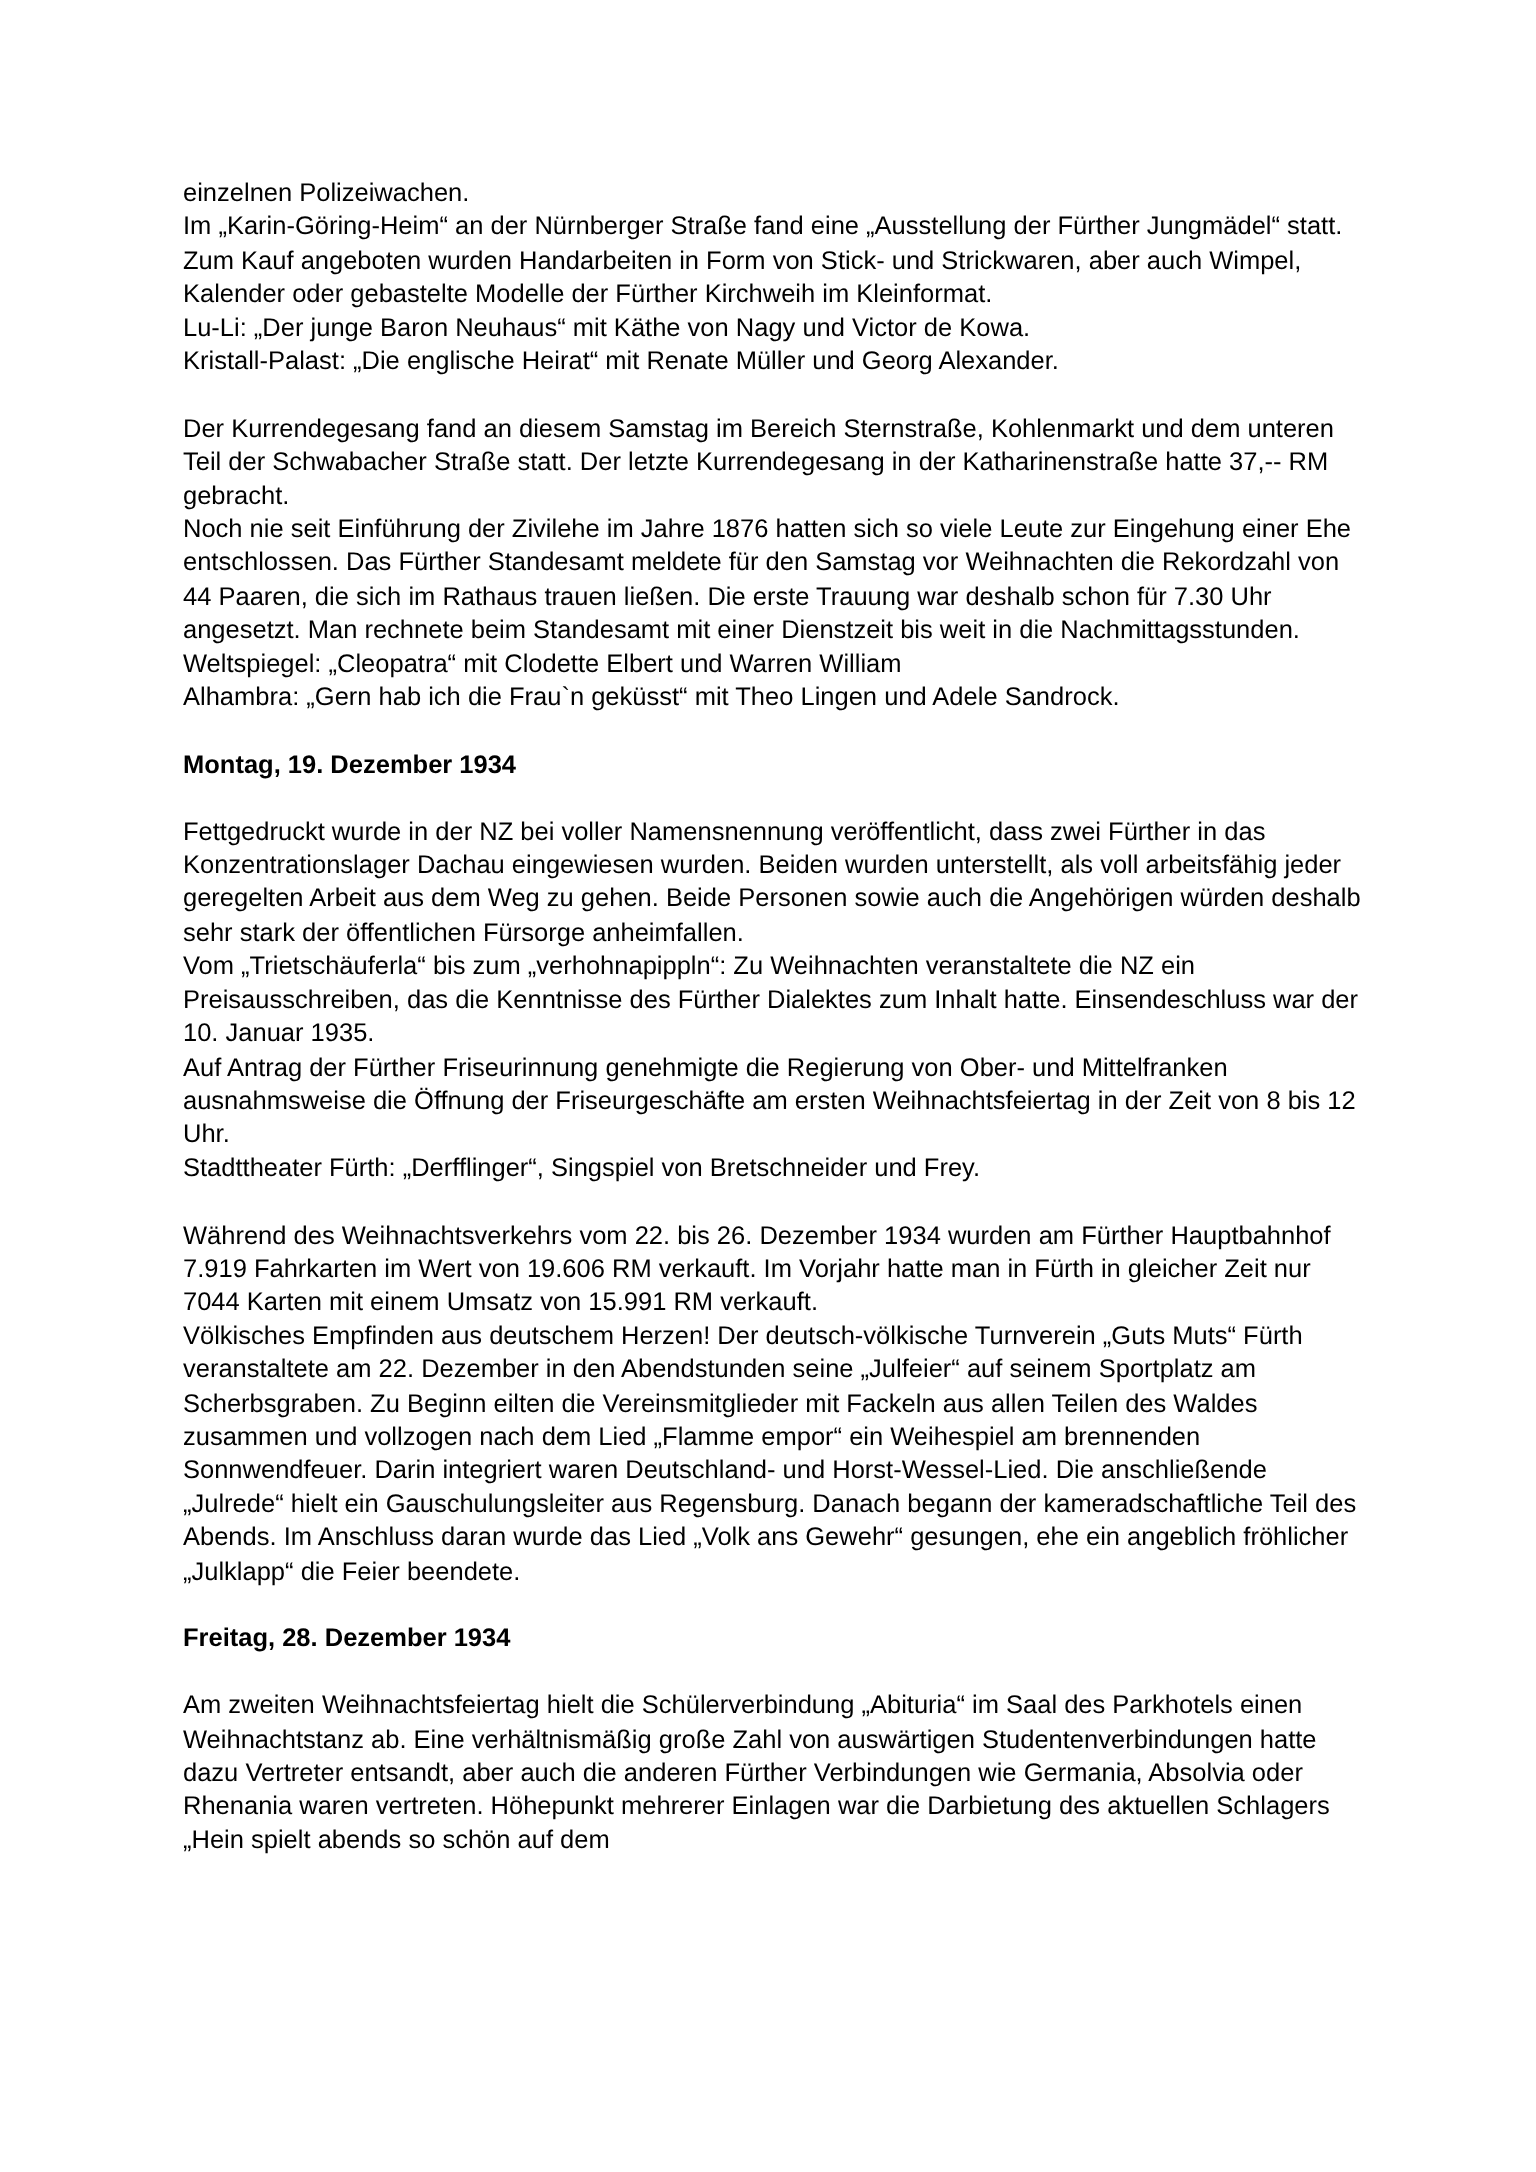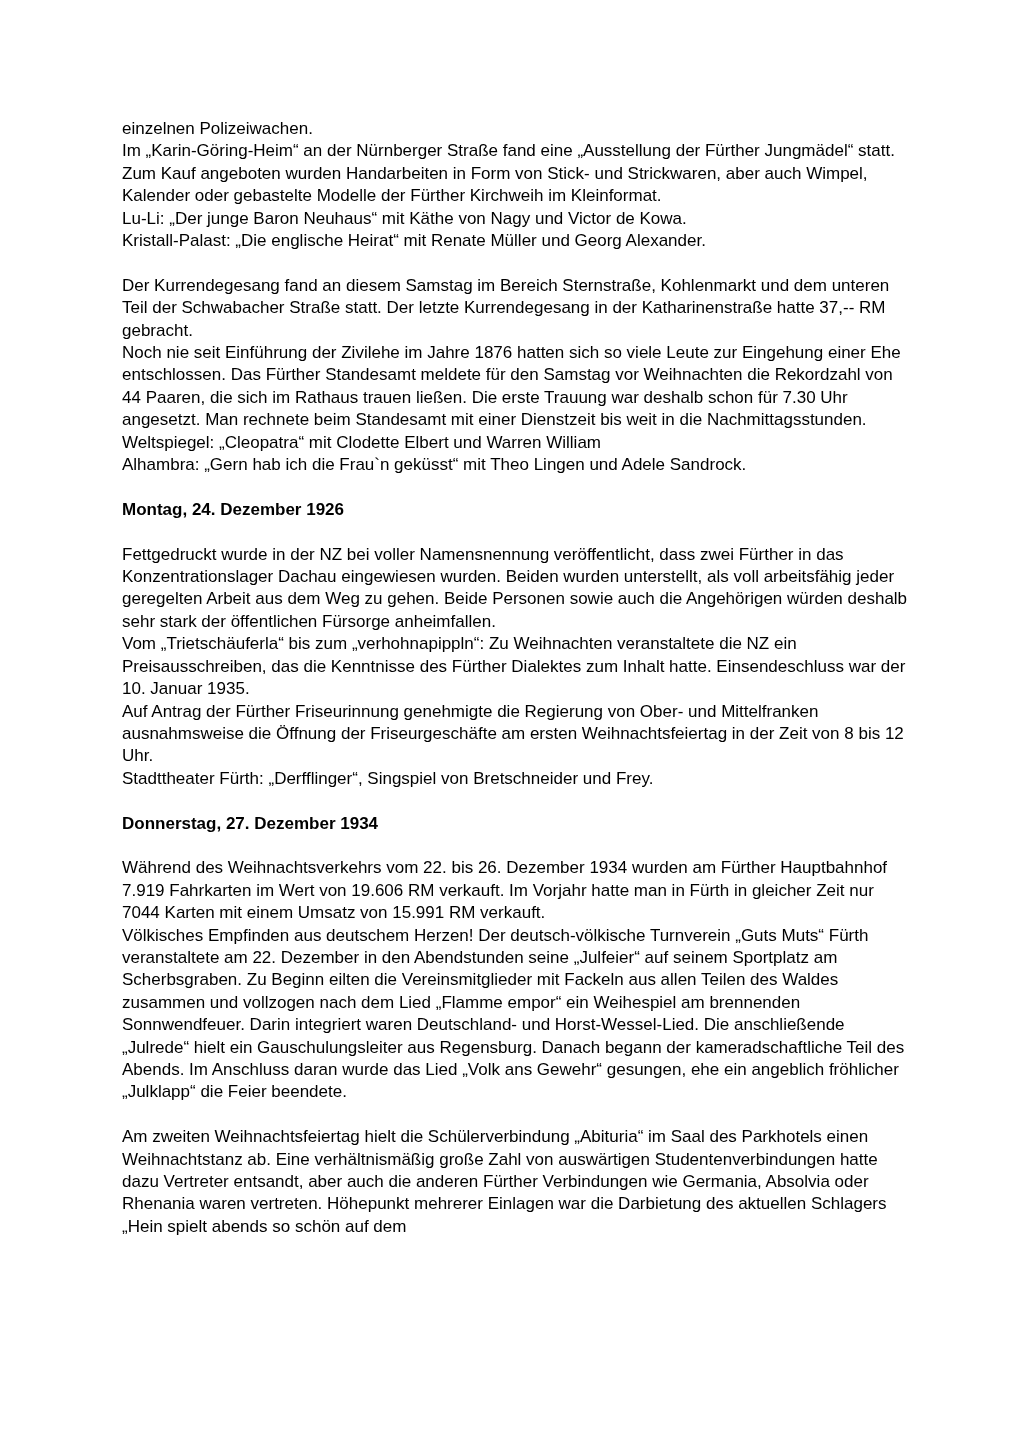--- a/index.html
+++ b/index.html
@@ -39,27 +39,27 @@
 Im „Karin-Göring-Heim“ an der Nürnberger Straße fand eine „Ausstellung der Fürther Jungmädel“ statt. Zum Kauf angeboten wurden Handarbeiten in Form von Stick- und Strickwaren, aber auch Wimpel, Kalender oder gebastelte Modelle der Fürther Kirchweih im Kleinformat.
 Lu-Li: „Der junge Baron Neuhaus“ mit Käthe von Nagy und Victor de Kowa.
 Kristall-Palast: „Die englische Heirat“ mit Renate Müller und Georg Alexander.</p>
 
 
   <p class="block paragraph">Der Kurrendegesang fand an diesem Samstag im Bereich Sternstraße, Kohlenmarkt und dem unteren Teil der Schwabacher Straße statt. Der letzte Kurrendegesang in der Katharinenstraße hatte 37,-- RM gebracht.
 Noch nie seit Einführung der Zivilehe im Jahre 1876 hatten sich so viele Leute zur Eingehung einer Ehe entschlossen. Das Fürther Standesamt meldete für den Samstag vor Weihnachten die Rekordzahl von 44 Paaren, die sich im Rathaus trauen ließen. Die erste Trauung war deshalb schon für 7.30 Uhr angesetzt. Man rechnete beim Standesamt mit einer Dienstzeit bis weit in die Nachmittagsstunden.
 Weltspiegel: „Cleopatra“ mit Clodette Elbert und Warren William
 Alhambra: „Gern hab ich die Frau`n geküsst“ mit Theo Lingen und Adele Sandrock.</p>
 
-  <p class="block heading">Montag, 24. Dezember 1926</p>
+  <p class="block heading">Montag, 19. Dezember 1934</p>
 
   <p class="block paragraph">Fettgedruckt wurde in der NZ bei voller Namensnennung veröffentlicht, dass zwei Fürther in das Konzentrationslager Dachau eingewiesen wurden. Beiden wurden unterstellt, als voll arbeitsfähig jeder geregelten Arbeit aus dem Weg zu gehen. Beide Personen sowie auch die Angehörigen würden deshalb sehr stark der öffentlichen Fürsorge anheimfallen.
 Vom „Trietschäuferla“ bis zum „verhohnapippln“: Zu Weihnachten veranstaltete die NZ ein Preisausschreiben, das die Kenntnisse des Fürther Dialektes zum Inhalt hatte. Einsendeschluss war der 10. Januar 1935.
 Auf Antrag der Fürther Friseurinnung genehmigte die Regierung von Ober- und Mittelfranken ausnahmsweise die Öffnung der Friseurgeschäfte am ersten Weihnachtsfeiertag in der Zeit von 8 bis 12 Uhr.
 Stadttheater Fürth: „Derfflinger“, Singspiel von Bretschneider und Frey.</p>
 
-  <p class="block heading">Donnerstag, 27. Dezember 1934</p>
 
   <p class="block paragraph">Während des Weihnachtsverkehrs vom 22. bis 26. Dezember 1934 wurden am Fürther Hauptbahnhof 7.919 Fahrkarten im Wert von 19.606 RM verkauft. Im Vorjahr hatte man in Fürth in gleicher Zeit nur 7044 Karten mit einem Umsatz von 15.991 RM verkauft.
 Völkisches Empfinden aus deutschem Herzen! Der deutsch-völkische Turnverein „Guts Muts“ Fürth veranstaltete am 22. Dezember in den Abendstunden seine „Julfeier“ auf seinem Sportplatz am Scherbsgraben. Zu Beginn eilten die Vereinsmitglieder mit Fackeln aus allen Teilen des Waldes zusammen und vollzogen nach dem Lied „Flamme empor“ ein Weihespiel am brennenden Sonnwendfeuer. Darin integriert waren Deutschland- und Horst-Wessel-Lied. Die anschließende „Julrede“ hielt ein Gauschulungsleiter aus Regensburg. Danach begann der kameradschaftliche Teil des Abends. Im Anschluss daran wurde das Lied „Volk ans Gewehr“ gesungen, ehe ein angeblich fröhlicher „Julklapp“ die Feier beendete.</p>
 
+  <p class="block heading">Freitag, 28. Dezember 1934</p>
 
   <p class="block paragraph">Am zweiten Weihnachtsfeiertag hielt die Schülerverbindung „Abituria“ im Saal des Parkhotels einen Weihnachtstanz ab. Eine verhältnismäßig große Zahl von auswärtigen Studentenverbindungen hatte dazu Vertreter entsandt, aber auch die anderen Fürther Verbindungen wie Germania, Absolvia oder Rhenania waren vertreten. Höhepunkt mehrerer Einlagen war die Darbietung des aktuellen Schlagers „Hein spielt abends so schön auf dem</p>
 </div>
 
 </body></html>

